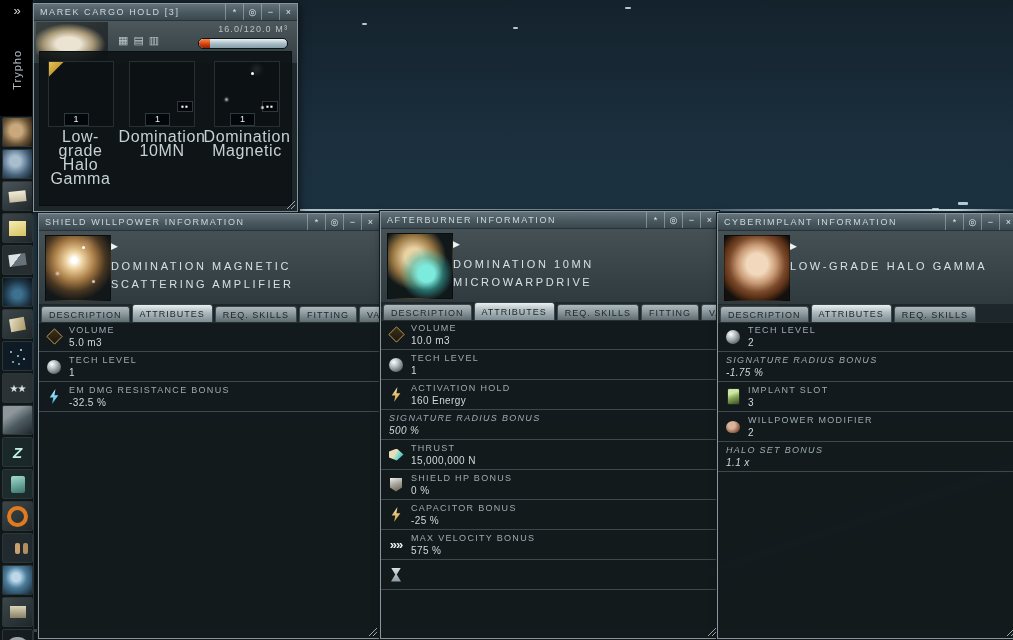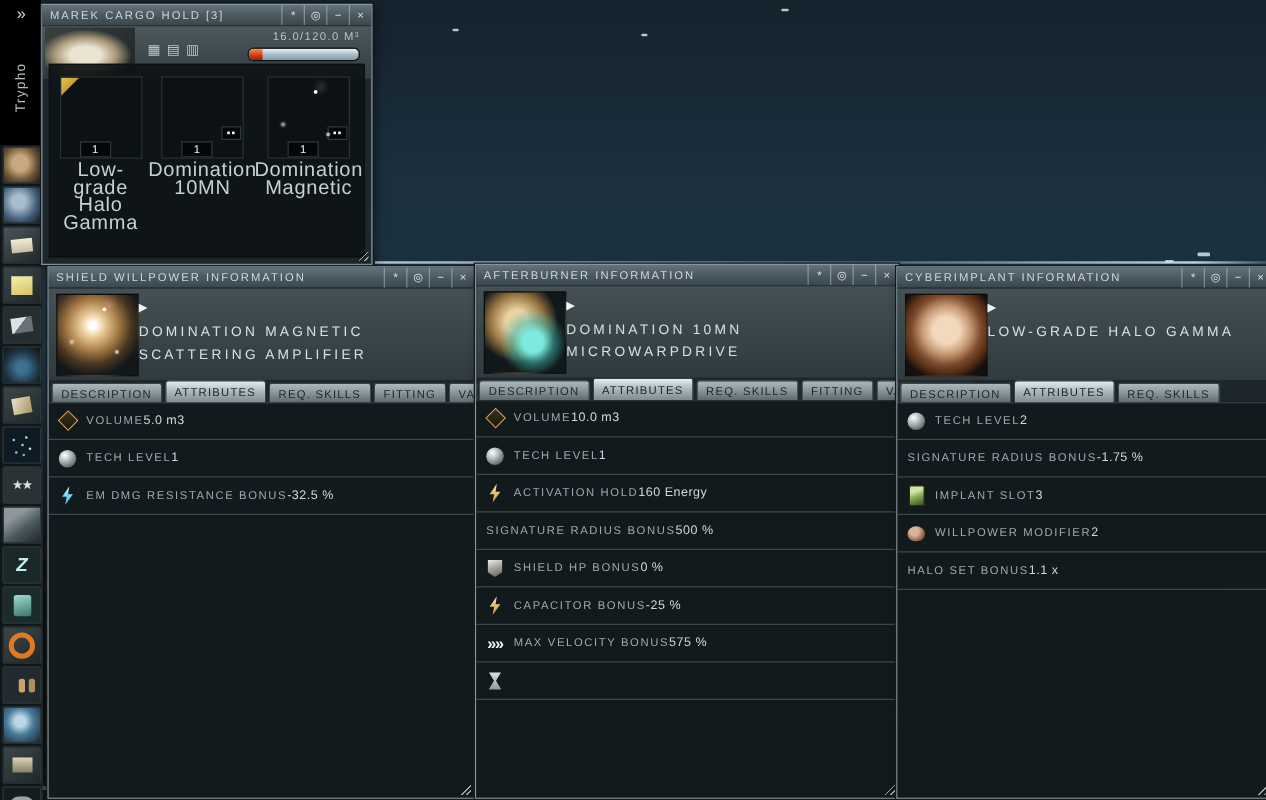--- a/index.html
+++ b/index.html
@@ -66,22 +66,22 @@
   .name-arrow{position:absolute;left:72px;top:10px;color:#eef4f6;font-size:9px;}
   .item-name{position:absolute;left:72px;top:26px;right:10px;color:#d6e0e3;font-size:11px;letter-spacing:2.6px;line-height:18px;}
   .tabbar{display:flex;height:18px;align-items:flex-end;gap:2px;padding:0 2px;border-bottom:1px solid #6e7e84;}
   .tab{height:15px;padding:0 7px;display:flex;align-items:center;white-space:nowrap;
     font-size:9px;letter-spacing:1px;color:#1c2528;cursor:pointer;
     background:linear-gradient(180deg,#aeb9bd,#8e9ba0 42%,#5e6c72);border:1px solid #39464a;border-bottom:none;border-radius:3px 3px 0 0;margin-top:48px;}
   .tab.active{height:17px;background:linear-gradient(180deg,#e9eff0,#adbabe 45%,#7e8d93);}
   .win-body{position:absolute;left:0;right:0;bottom:0;background:rgba(17,23,25,.78);}
   .attr-row{height:29px;display:flex;align-items:center;border-bottom:1px solid rgba(128,148,153,.38);}
   .attr-icon-col{width:30px;display:flex;justify-content:center;align-items:center;}
-  .attr-text{display:flex;flex-direction:row;justify-content:center;}
-  .attr-row.no-icon .attr-text{padding-left:8px;}
+  .attr-text{display:flex;flex-direction:column;justify-content:center;}
+  .attr-row.no-icon .attr-text{padding-left:8px;font-style:italic;}
   .attr-label{font-size:9px;color:#9cabb0;letter-spacing:1.3px;line-height:12px;}
   .attr-value{font-size:10px;color:#ced9dc;letter-spacing:.4px;line-height:13px;}
 
   
   .ai{display:block;}
   .ai-cube{width:11px;height:11px;background:linear-gradient(135deg,#3b2f17,#1c1810);border:1.5px solid #cfa152;transform:rotate(45deg) scale(.9);}
   .ai-sphere{width:14px;height:14px;border-radius:50%;background:radial-gradient(circle at 35% 30%,#fff,#aab4b6 40%,#565e60 80%,#2a2e30);}
   .ai-bolt-blue{width:12px;height:15px;background:linear-gradient(180deg,#bff0ff,#38b8e8);clip-path:polygon(62% 0,14% 56%,44% 56%,34% 100%,86% 42%,54% 42%);}
   .ai-bolt-gold{width:12px;height:15px;background:linear-gradient(180deg,#f6e8b0,#cf9a30);clip-path:polygon(62% 0,14% 56%,44% 56%,34% 100%,86% 42%,54% 42%);}
   .ai-thrust{width:15px;height:12px;background:linear-gradient(120deg,#e9dcb8 0 40%,#74dcd0 60%,#2e9a90);clip-path:polygon(0 28%,55% 0,100% 50%,55% 100%,0 72%);}
@@ -332,20 +332,29 @@
           </div>
         </div>
         <div class="attr-row no-icon">
           <div class="attr-text">
             <div class="attr-label">SIGNATURE RADIUS BONUS</div>
             <div class="attr-value">500 %</div>
           </div>
         </div>
         <div class="attr-row">
           <div class="attr-icon-col">
+            <span class="ai ai-thrust"></span>
+          </div>
+          <div class="attr-text">
+            <div class="attr-label">THRUST</div>
+            <div class="attr-value">15,000,000 N</div>
+          </div>
+        </div>
+        <div class="attr-row">
+          <div class="attr-icon-col">
             <span class="ai ai-shield"></span>
           </div>
           <div class="attr-text">
             <div class="attr-label">SHIELD HP BONUS</div>
             <div class="attr-value">0 %</div>
           </div>
         </div>
         <div class="attr-row">
           <div class="attr-icon-col">
             <span class="ai ai-bolt-gold"></span>

